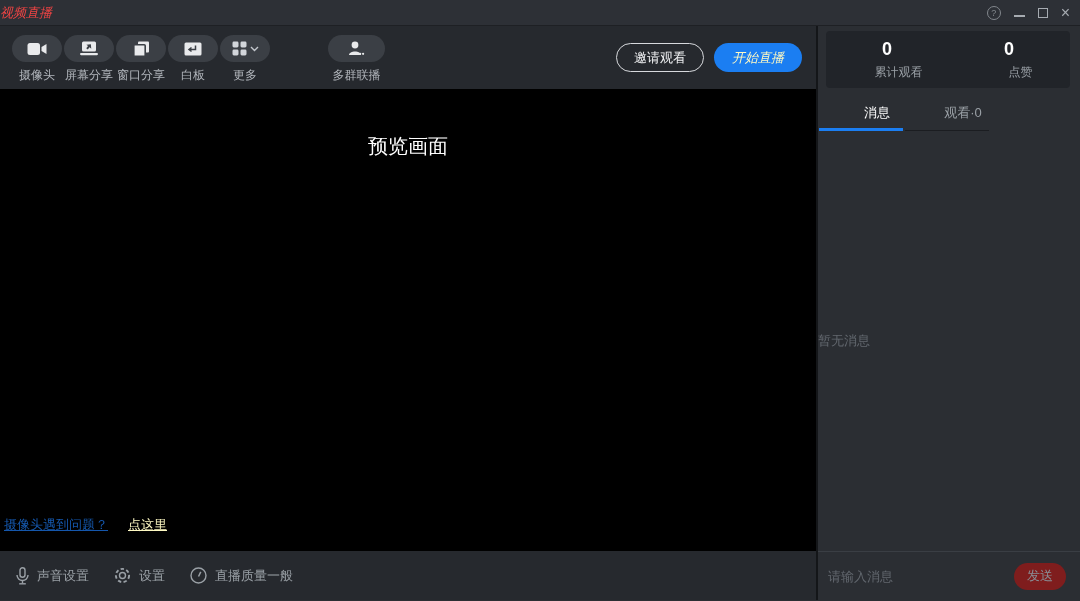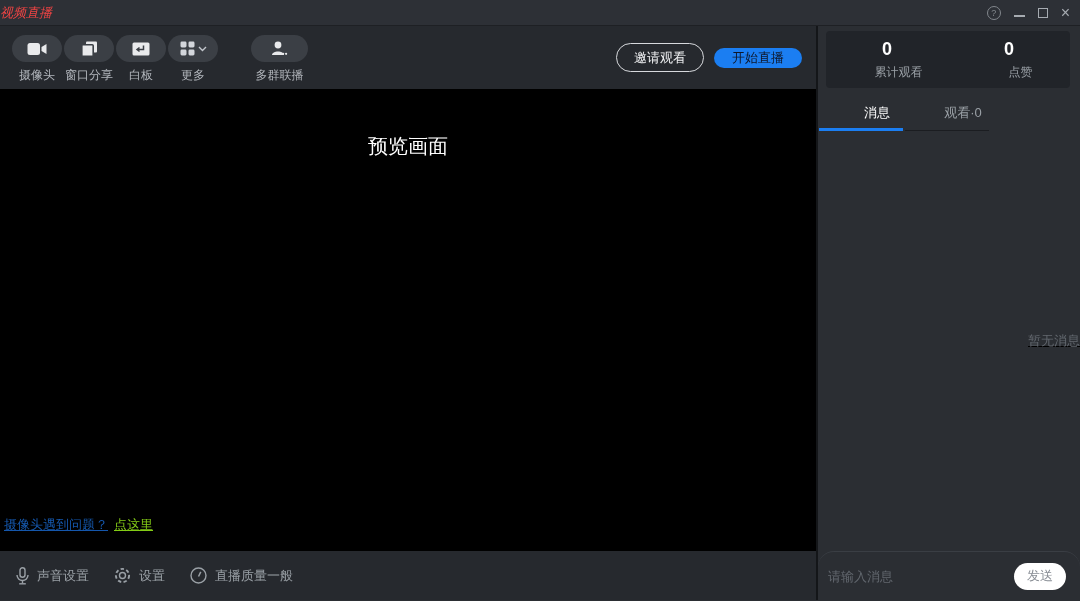--- a/index.html
+++ b/index.html
@@ -27,35 +27,35 @@
   .panel { width:262px; background:#2b2e33; display:flex; flex-direction:column; }
 
   
   .toolbar { height:63px; background:#26292e; display:flex;
     justify-content:space-between; padding:0 14px 0 12px; }
   .tools { display:flex; gap:2px; padding-top:9px; }
   .tool { width:50px; display:flex; flex-direction:column; align-items:center; cursor:pointer; }
   .tool-pill { width:50px; height:27px; background:#3b3f45; border-radius:14px;
     display:flex; align-items:center; justify-content:center; gap:3px; }
   .tool-label { margin-top:5px; font-size:12px; color:#b2b6bc; white-space:nowrap; }
-  .tool.multigroup { margin-left:31px; width:57px; }
+  .tool.multigroup { margin-left:56px; width:57px; }
   .tool.multigroup .tool-pill { width:57px; }
   .toolbar-right { display:flex; align-items:center; gap:10px; }
   .btn-invite { height:29px; padding:0 17px; border-radius:15px; background:transparent;
     border:1px solid #d7d9dd; color:#f2f3f5; font-size:13px; cursor:pointer; }
-  .btn-start { height:20px; padding:0 18px; border-radius:15px; background:#1b7ef2;
-    border:none; color:#0f172a; font-size:13px; cursor:pointer; }
+  .btn-start { height:29px; padding:0 18px; border-radius:15px; background:#1b7ef2;
+    border:none; color:#fef9c3; font-size:13px; cursor:pointer;font-style:italic; }
 
   
   .preview { flex:1; background:#000; position:relative; }
   .preview-label { position:absolute; top:44px; left:0; right:0; text-align:center;
     color:#fff; font-size:20px; }
   .camera-help { position:absolute; left:4px; bottom:17px; font-size:13px; cursor:pointer; }
   .camera-help .q { color:#1557ac; text-decoration:underline; }
-  .camera-help .link { color:#84cc16; text-decoration:underline; margin-left:6px; }
+  .camera-help .link { color:#fef9c3; text-decoration:underline; margin-left:20px; }
 
   
   .statusbar { height:49px; background:#26292e; display:flex; align-items:center;
     padding-left:16px; gap:25px; }
   .status-item { display:flex; align-items:flex-start; gap:8px; color:#9aa0a6;
     font-size:13px; cursor:pointer; }
 
   
   .stats-box { margin:5px 10px 0 8px; height:57px; background:#212429; border-radius:4px;
     display:flex; }
@@ -63,28 +63,28 @@
     justify-content:center; }
   .stat-value { color:#fff; font-size:18px; font-weight:bold; }
   .stat-label { color:#9aa0a6; font-size:12px; margin-top:4px;margin-left:23px; }
   .tabs { height:43px; display:flex; align-items:flex-end; }
   .tab { width:86px; height:36px; position:relative; display:flex; align-items:center;
     justify-content:center; font-size:13px; color:#9aa0a6; cursor:pointer;padding-left:32px; }
   .tab .underline { position:absolute; left:1px; right:1px; bottom:0; height:1px;
     background:#1b1d21; }
   .tab.active { color:#fff; }
   .tab.active .underline { height:3px; background:#1b7ef2; }
-  .messages { flex:1; display:flex; align-items:center; justify-content:flex-end;text-decoration:underline; }
+  .messages { flex:1; display:flex; align-items:center; justify-content:flex-start; }
   .empty-message { color:#63686f; font-size:13px; }
   .input-bar { height:49px; border-top:1px solid #3a3e44; display:flex; align-items:center;
-    padding:0 14px 0 10px; gap:8px;border-radius:16px; }
+    padding:0 14px 0 10px; gap:8px; }
   .msg-input { flex:1; background:transparent; border:none; outline:none;
     color:#d8dadd; font-size:13px; font-family:inherit; }
   .msg-input::placeholder { color:#62676e; }
-  .btn-send { width:52px; height:27px; border-radius:14px; background:#ffffff;
+  .btn-send { width:52px; height:27px; border-radius:14px; background:#7f1d1d;
     border:none; color:#898e95; font-size:13px; cursor:pointer; }
   svg { display:block; }
 </style>
 </head>
 <body>
 
 <div class="window">
 
   <div class="titlebar">
     <div class="title">视频直播</div>
@@ -108,20 +108,32 @@
               <span>
                 <svg width="20" height="14" viewBox="0 0 20 14">
                   <rect x="0.5" y="1" width="12.5" height="12" rx="2.5" fill="#e9eaec"></rect>
                   <path d="M14.5 5 L19.5 2 L19.5 12 L14.5 9 Z" fill="#e9eaec"></path>
                 </svg>
               </span>
             </span>
             <span class="tool-label">摄像头</span>
           </div>
 
+          <div class="tool">
+            <span class="tool-pill">
+              <span>
+                <svg width="20" height="15" viewBox="0 0 20 15">
+                  <rect x="3" y="0.5" width="14" height="10" rx="1.5" fill="#e9eaec"></rect>
+                  <path d="M10 2.6 L13.2 5.8 L11 5.8 L11 8.6 L9 8.6 L9 5.8 L6.8 5.8 Z" fill="#3b3f45" transform="rotate(40 10 5.5)"></path>
+                  <rect x="1" y="12" width="18" height="2.2" rx="1.1" fill="#e9eaec"></rect>
+                </svg>
+              </span>
+            </span>
+            <span class="tool-label">屏幕分享</span>
+          </div>
 
           <div class="tool">
             <span class="tool-pill">
               <span>
                 <svg width="17" height="16" viewBox="0 0 17 16">
                   <rect x="5" y="0.5" width="11" height="11" rx="1" fill="#e9eaec"></rect>
                   <rect x="0.8" y="3.8" width="11.4" height="11.4" rx="1" fill="#e9eaec" stroke="#3b3f45" stroke-width="1.6"></rect>
                 </svg>
               </span>
             </span>

